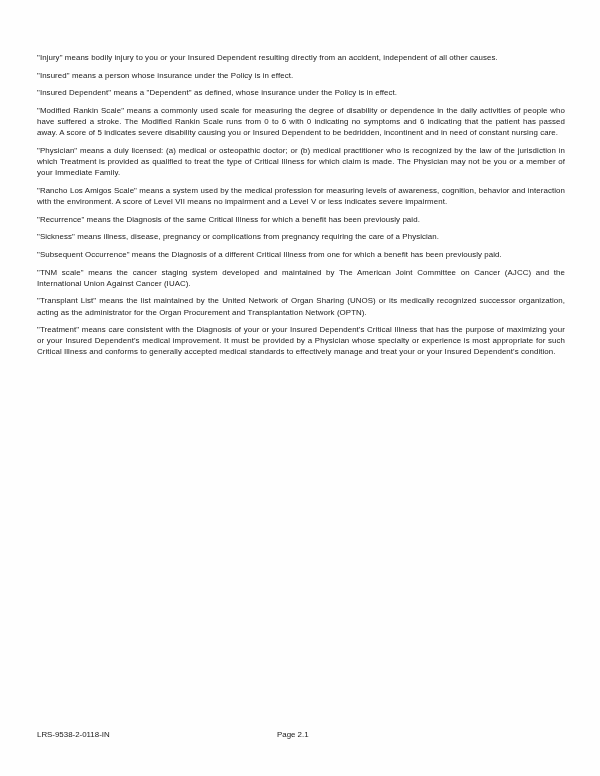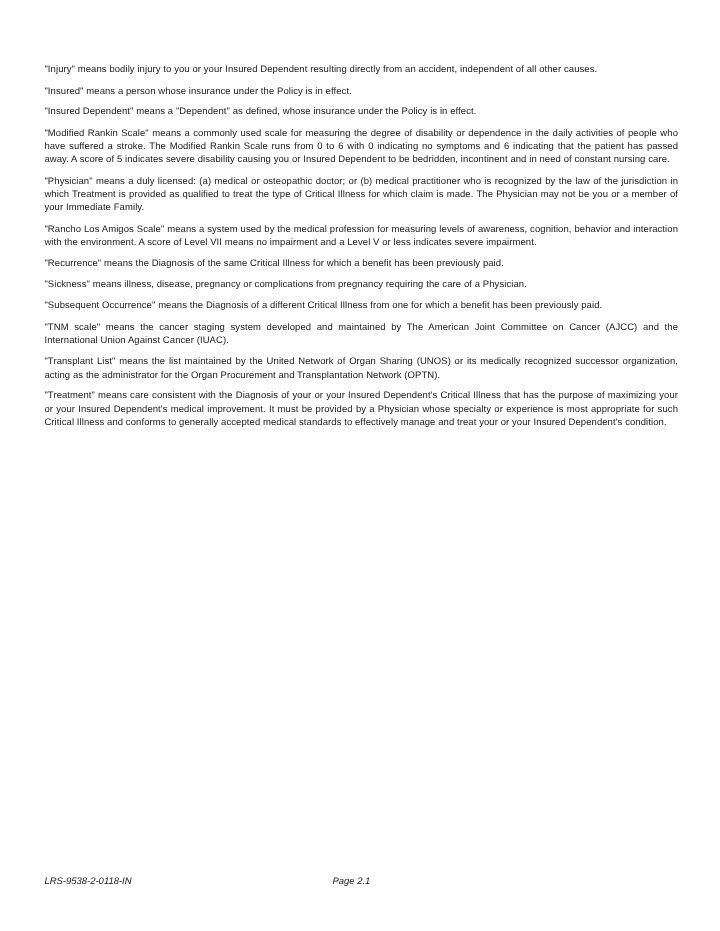--- a/index.html
+++ b/index.html
@@ -46,21 +46,20 @@
   .para:last-child {
     margin-bottom: 0;
   }
 
   .footer {
     position: absolute;
     left: 37px;
     top: 729px;
     width: 528px;
     height: 12px;
-    font-style: italic;
   }
 
   .footer-form-id {
     position: absolute;
     left: 0;
     top: 0;
     font-size: 7.9px;
     line-height: 11px;
     color: #202020;
     white-space: nowrap;

